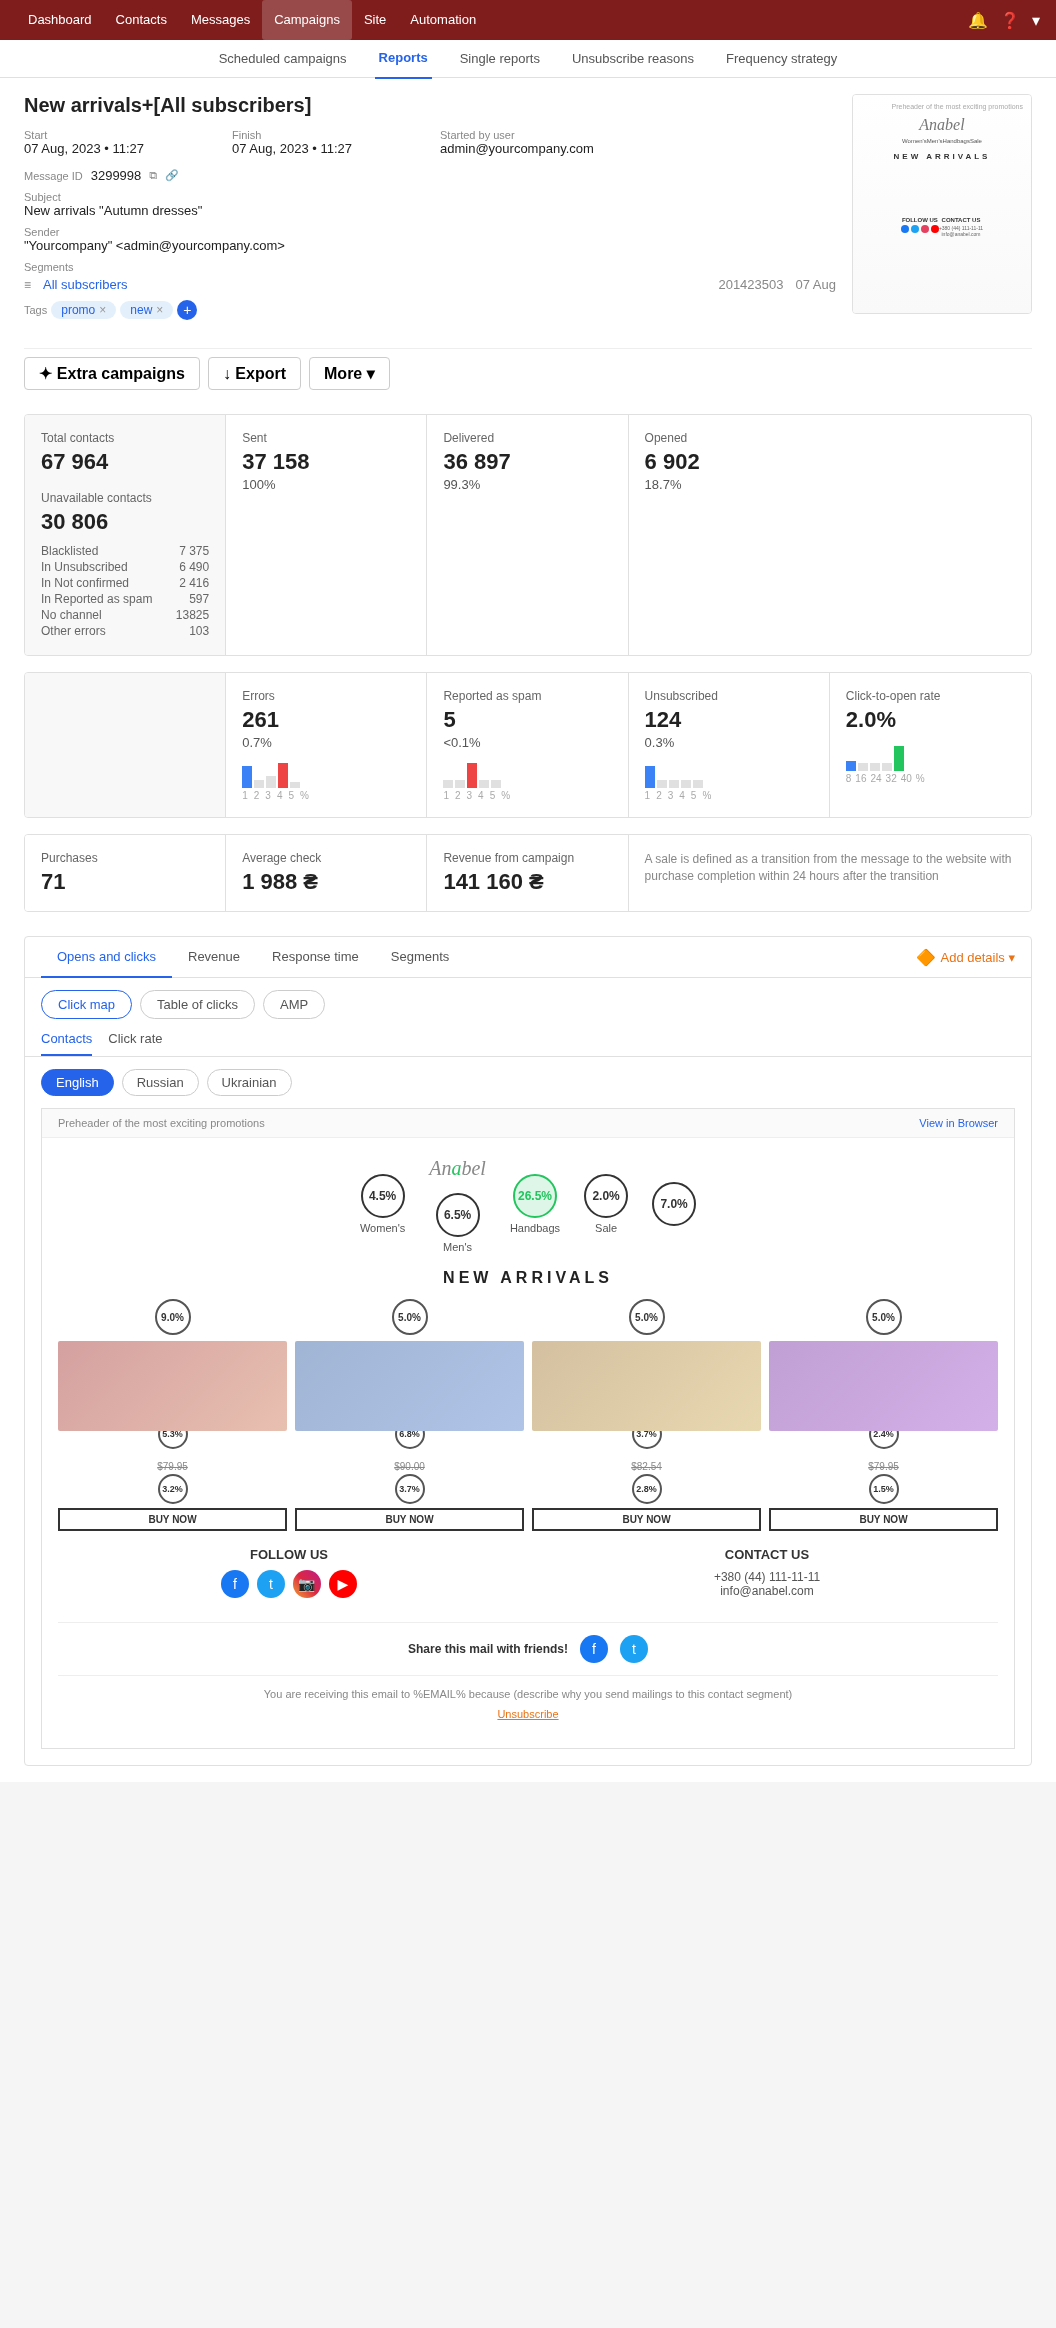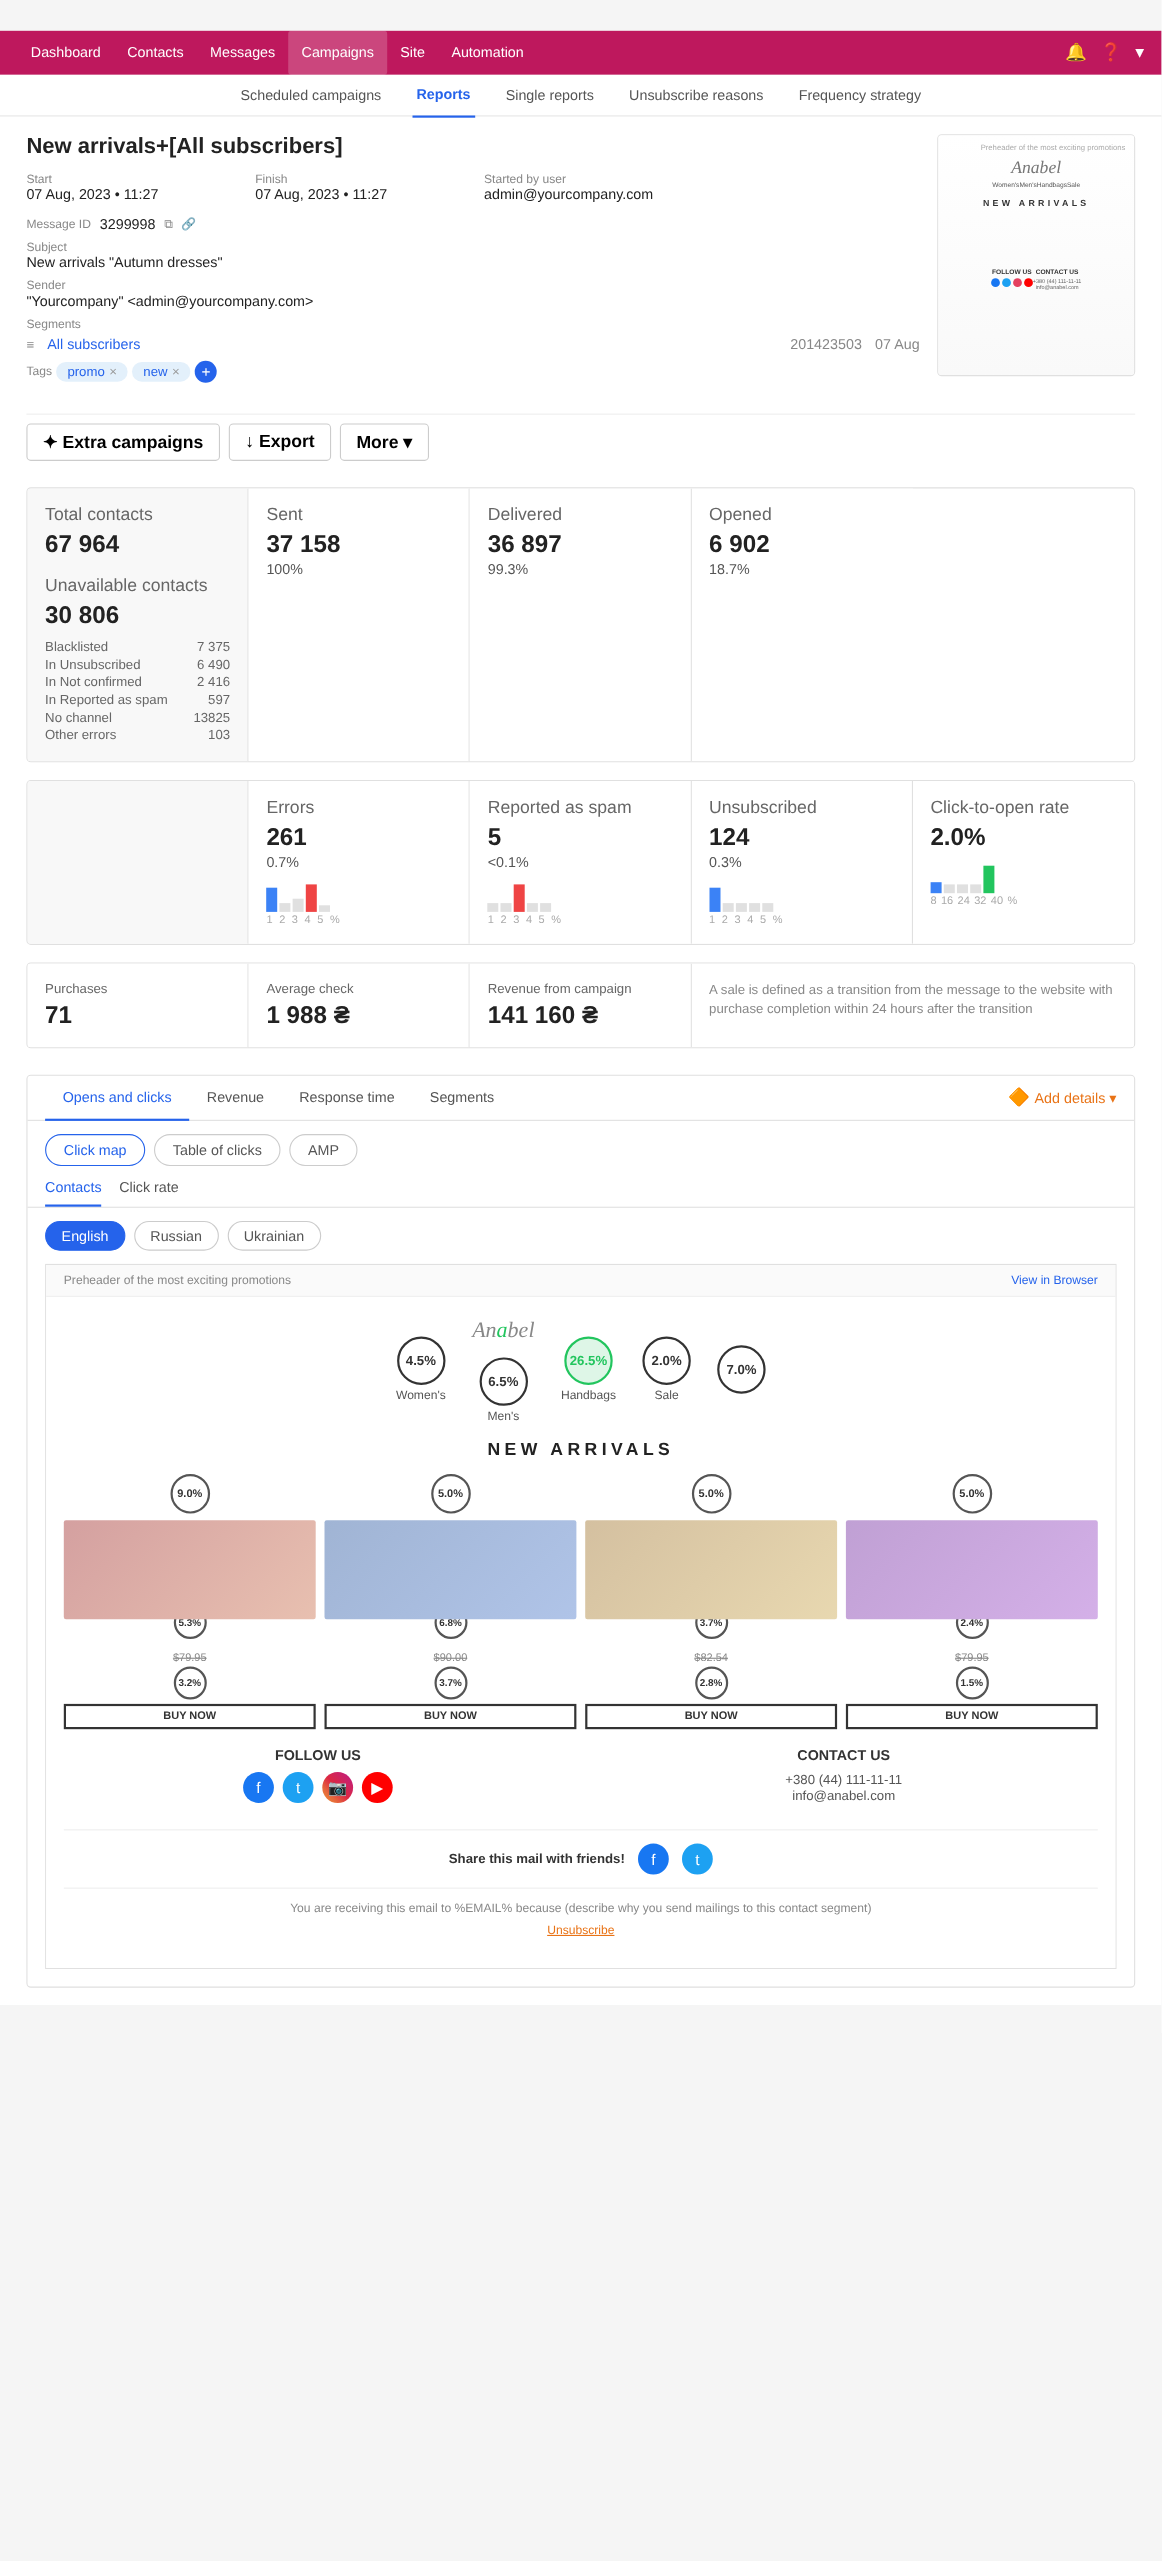--- a/index.html
+++ b/index.html
@@ -1,19 +1,19 @@
 <!DOCTYPE html>
 <html><head>
   <meta charset="utf-8">
   <style>
     * { box-sizing: border-box; margin: 0; padding: 0; }
     body { font-family: Arial, sans-serif; font-size: 13px; color: #333; background: #f5f5f5; width: 1056px; }
 
     
-    .top-nav { background: #be185d; display: flex; align-items: center; padding: 0 16px; height: 40px; margin-top: 28px; }
+    .top-nav { background: #7f1d1d; display: flex; align-items: center; padding: 0 16px; height: 40px; }
     .top-nav a { color: #fff; text-decoration: none; padding: 0 12px; font-size: 13px; line-height: 40px; }
     .top-nav a.active { background: rgba(255,255,255,0.2); border-radius: 3px; }
     .top-nav-icons { margin-left: auto; display: flex; align-items: center; gap: 12px; }
     .top-nav-icons span { color: #fff; font-size: 16px; cursor: pointer; }
 
     
     .sub-nav { background: #fff; border-bottom: 1px solid #e0e0e0; display: flex; align-items: center; justify-content: center; gap: 24px; padding: 0 16px; height: 38px; }
     .sub-nav a { color: #555; text-decoration: none; font-size: 13px; padding: 0 4px; line-height: 38px; }
     .sub-nav a.active { color: #2563eb; border-bottom: 2px solid #2563eb; font-weight: bold; }
 
@@ -47,21 +47,21 @@
     .preview-thumb { width: 180px; height: 220px; border: 1px solid #e0e0e0; border-radius: 4px; overflow: hidden; background: #fafafa; display: flex; align-items: center; justify-content: center; flex-shrink: 0; }
     .preview-thumb-inner { width: 100%; height: 100%; background: linear-gradient(to bottom, #fff 0%, #f9f9f9 100%); display: flex; flex-direction: column; align-items: center; padding: 8px; }
 
     
     .action-bar { display: flex; gap: 8px; margin: 16px 0; padding: 8px 0; border-top: 1px solid #eee; }
     .btn { padding: 6px 14px; border-radius: 4px; font-size: 16px; cursor: pointer; border: 1px solid #ccc; background: #fff; display: flex; align-items: center; gap: 4px; font-weight: bold; }
     .stats-grid { display: grid; grid-template-columns: 1fr 1fr 1fr 1fr 1fr; gap: 0; border: 1px solid #e0e0e0; border-radius: 4px; overflow: hidden; margin-bottom: 16px; }
     .stats-grid-2 { display: grid; grid-template-columns: 1fr 1fr 1fr 1fr 1fr; gap: 0; border: 1px solid #e0e0e0; border-radius: 4px; overflow: hidden; margin-bottom: 16px; border-top: none; }
     .stat-card { padding: 16px; border-right: 1px solid #e0e0e0; background: #fff; }
     .stat-card:last-child { border-right: none; }
-    .stat-label { font-size: 16px; color: #666; margin-bottom: 4px; }
+    .stat-label { font-size: 12px; color: #666; margin-bottom: 4px; }
     .stat-value { font-size: 22px; font-weight: bold; color: #222; }
     .stat-pct { font-size: 13px; color: #555; margin-top: 2px; }
     .stat-unavail { background: #f8f8f8; }
     .unavail-items { margin-top: 8px; }
     .unavail-item { display: flex; justify-content: space-between; font-size: 12px; color: #666; padding: 1px 0; }
 
     
     .purchases-row { display: grid; grid-template-columns: 1fr 1fr 1fr 2fr; gap: 0; border: 1px solid #e0e0e0; border-radius: 4px; overflow: hidden; margin-bottom: 24px; }
     .purch-card { padding: 16px; border-right: 1px solid #e0e0e0; background: #fff; }
     .purch-card:last-child { border-right: none; }

